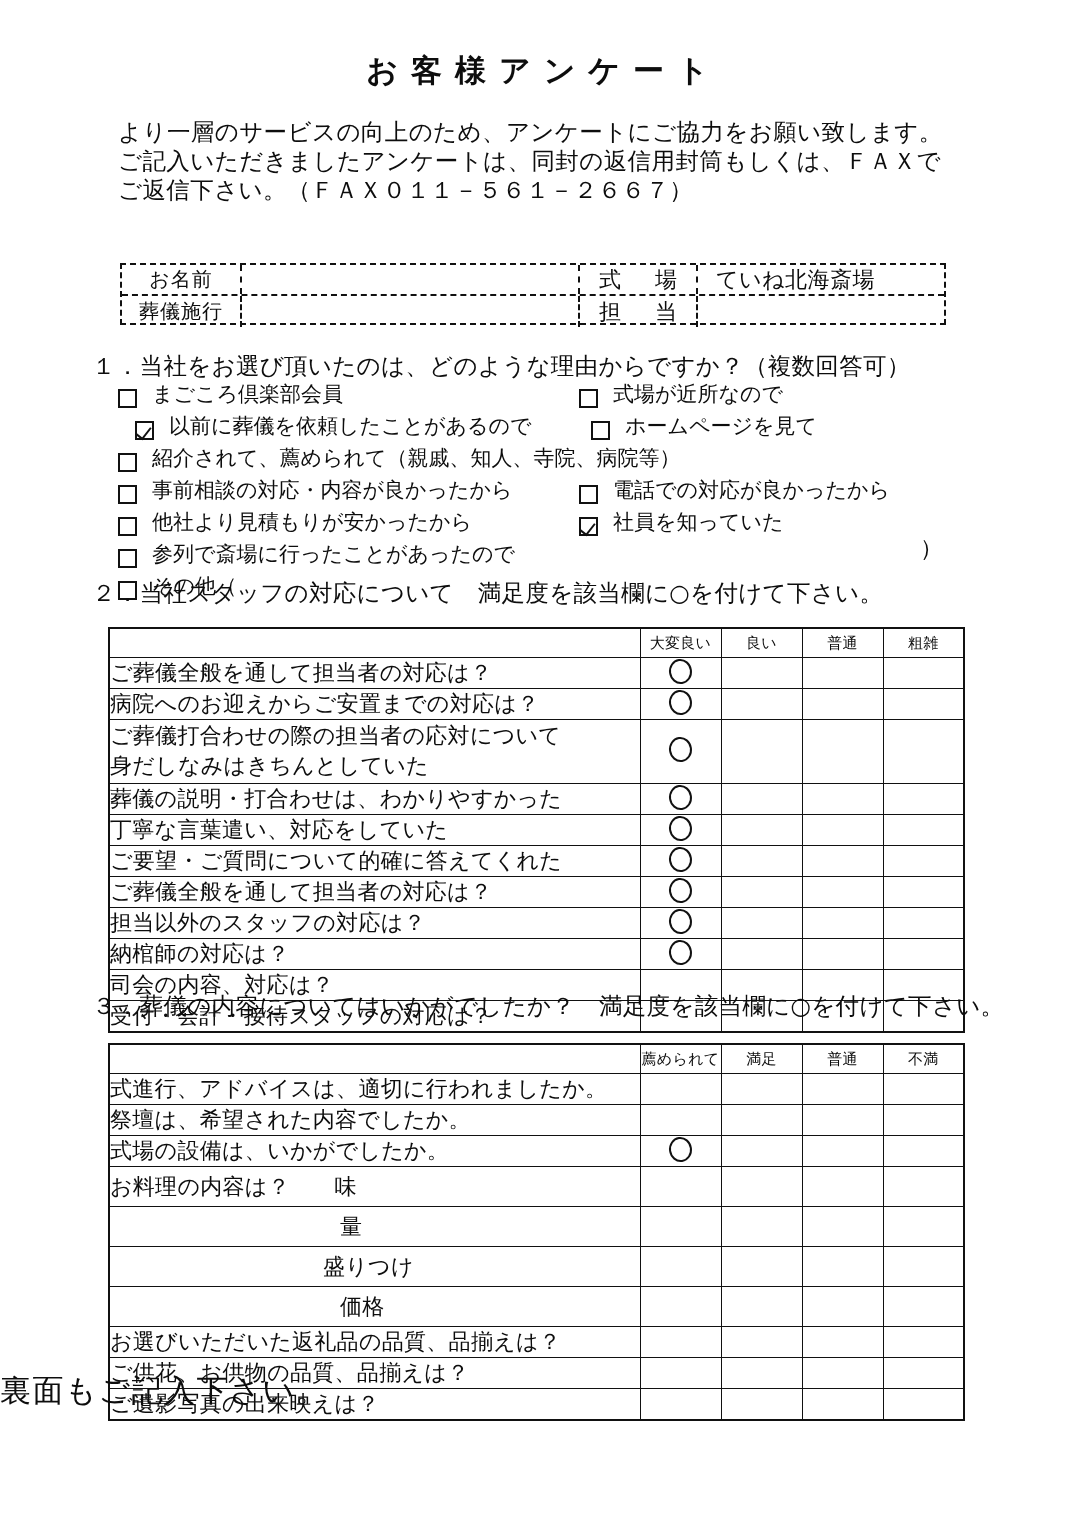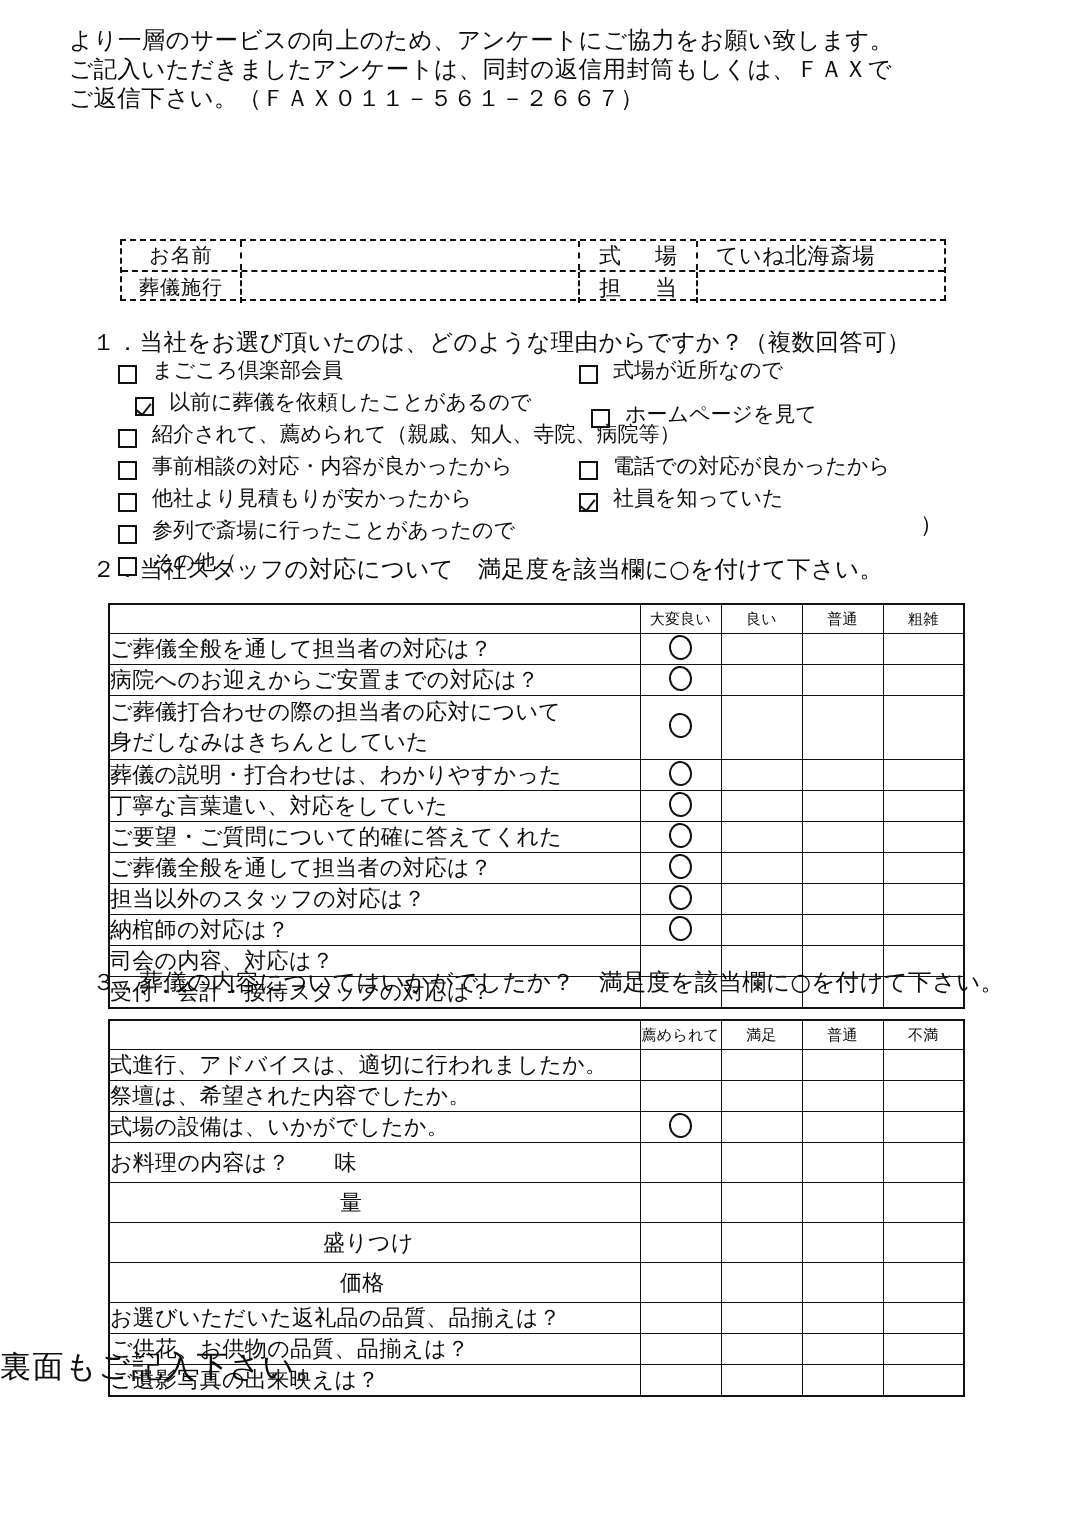--- a/index.html
+++ b/index.html
@@ -26,21 +26,21 @@
     text-align: center;
     font-size: 31px;
     font-weight: bold;
     letter-spacing: 13px;
     margin-top: 50px;
     text-indent: 13px;
   }
 
   
   .intro {
-    margin: 26px 0 0 69px;
+    margin: 26px 0 0 118px;
     font-size: 23.5px;
     line-height: 29px;
     letter-spacing: 0.4px;
   }
   .intro div { white-space: nowrap; }
 
   
   .info-table {
     position: absolute;
     left: 120px;
@@ -210,20 +210,21 @@
     text-align: left;
     font-size: 31px;
     letter-spacing: 1.5px;
   }
 </style>
 </head>
 <body>
 
 <div class="page">
 
+  <div class="doc-title">お客様アンケート</div>
 
   <div class="intro">
     <div>より一層のサービスの向上のため、アンケートにご協力をお願い致します。</div>
     <div>ご記入いただきましたアンケートは、同封の返信用封筒もしくは、ＦＡＸで</div>
     <div>ご返信下さい。（ＦＡＸ０１１－５６１－２６６７）</div>
   </div>
 
   <div class="info-table">
     <div class="info-row first">
       <div class="cell-label">お名前</div>
@@ -268,21 +269,21 @@
     </div>
     <div class="choice" style="left:26px; top:192px;">
       <span class="box"></span>
       <span>その他（</span>
     </div>
 
     <div class="choice" style="left:487px; top:0px;">
       <span class="box"></span>
       <span>式場が近所なので</span>
     </div>
-    <div class="choice" style="left:487px; top:44px;padding-left:12px;">
+    <div class="choice" style="left:487px; top:32px;padding-left:12px;">
       <span class="box"></span>
       <span>ホームページを見て</span>
     </div>
     <div class="choice" style="left:487px; top:96px;">
       <span class="box"></span>
       <span>電話での対応が良かったから</span>
     </div>
     <div class="choice" style="left:487px; top:128px;">
       <span class="box checked"></span>
       <span>社員を知っていた</span>

